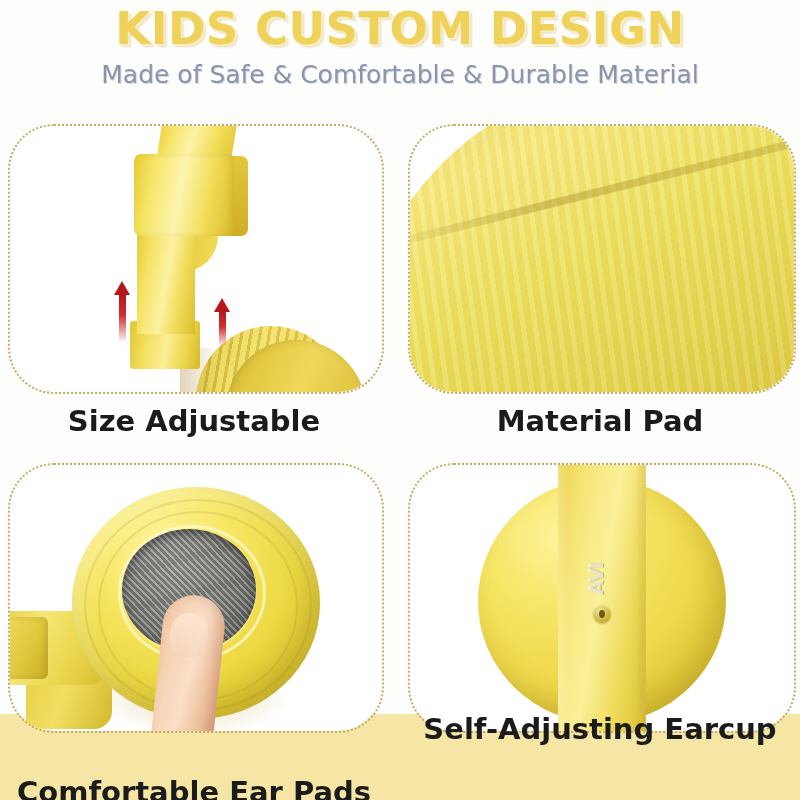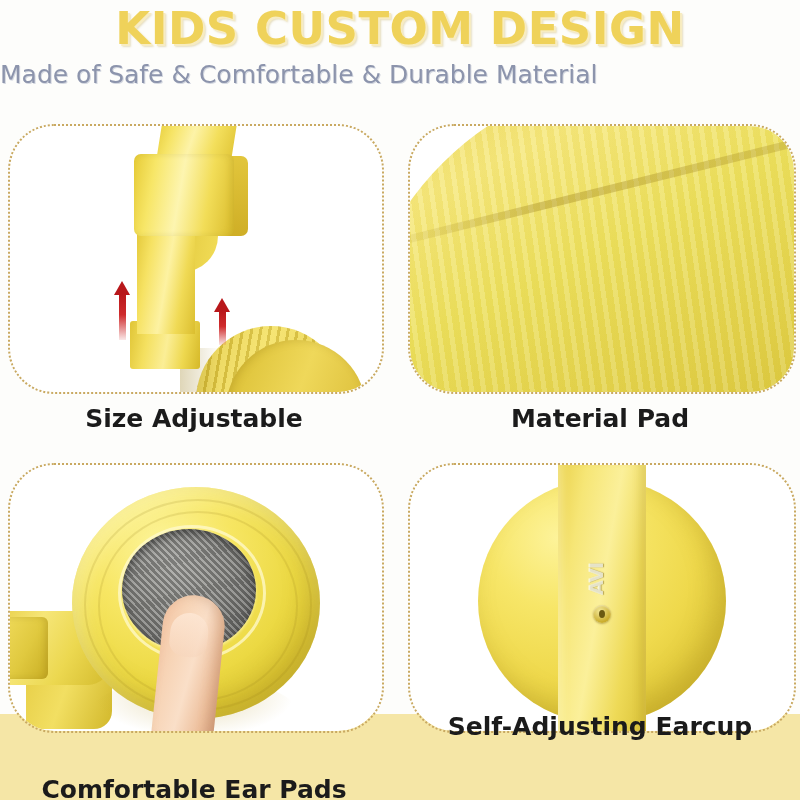--- a/index.html
+++ b/index.html
@@ -46,21 +46,21 @@
     color: #efd25a;
     text-shadow: 2px 2px 0 #f7ecc2, 3px 3px 2px rgba(190,165,90,0.35);
     z-index: 20;
     white-space: nowrap;
   }
   .subtitle {
     position: absolute;
     left: 0;
     top: 60px;
     width: 800px;
-    text-align: left;
+    text-align: center;
     font-family: "DejaVu Sans", sans-serif;
     font-size: 25px;
     font-weight: normal;
     color: #8c94ac;
     text-shadow: 1px 1px 0 rgba(160,168,190,0.45);
     z-index: 20;
     white-space: nowrap;
   }
 
   
@@ -86,21 +86,21 @@
   .p-tl { left: 8px;   top: 124px; width: 372px; height: 266px; }
   .p-tr { left: 408px; top: 124px; width: 384px; height: 266px; }
   .p-bl { left: 8px;   top: 463px; width: 372px; height: 266px; }
   .p-br { left: 408px; top: 463px; width: 384px; height: 266px; }
 
   
   .caption {
     position: absolute;
     text-align: center;
     font-family: "DejaVu Sans", sans-serif;
-    font-size: 25px;
+    font-size: 29px;
     font-weight: 600;
     color: #1b1b1b;
     z-index: 30;
     white-space: nowrap;
   }
   .cap-tl { left: 8px;   top: 404px; width: 372px; }
   .cap-tr { left: 408px; top: 404px; width: 384px; }
   .cap-bl { left: 4px;   top: 775px; width: 380px; }
   .cap-br { left: 408px; top: 712px; width: 384px; }
 

